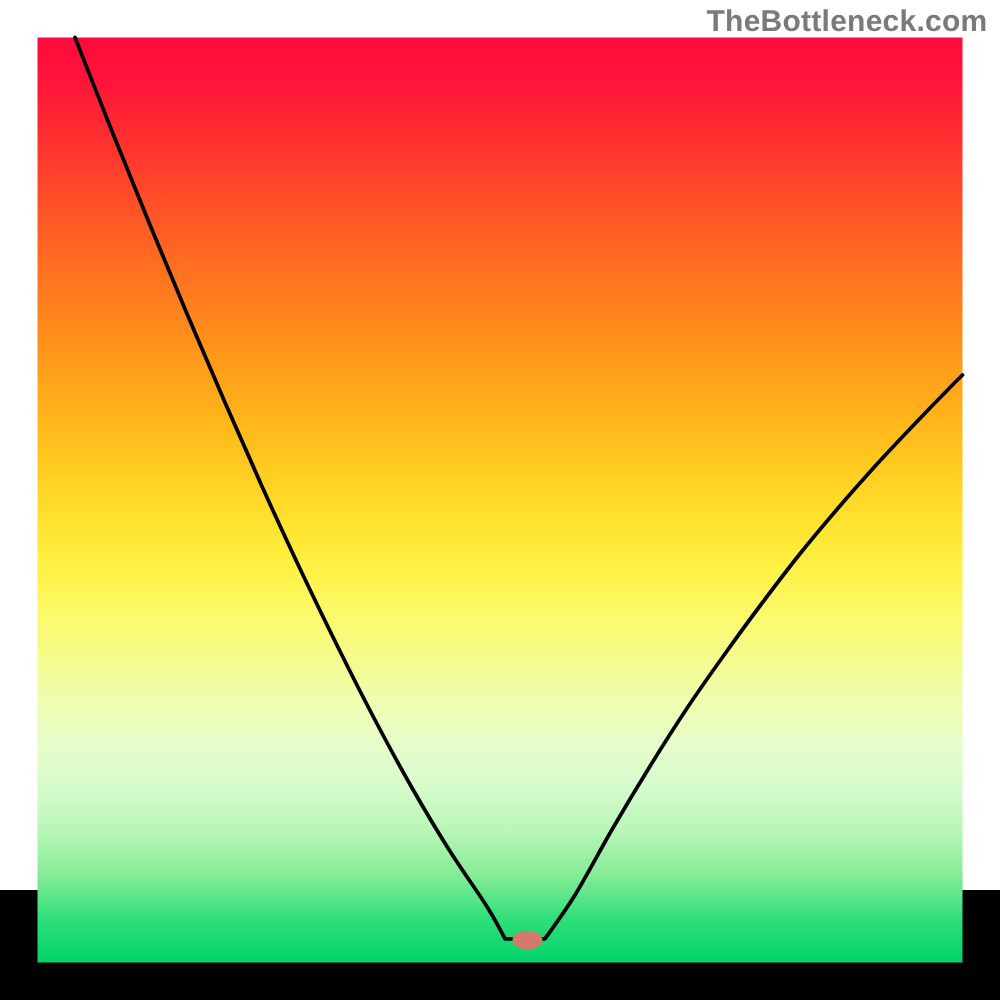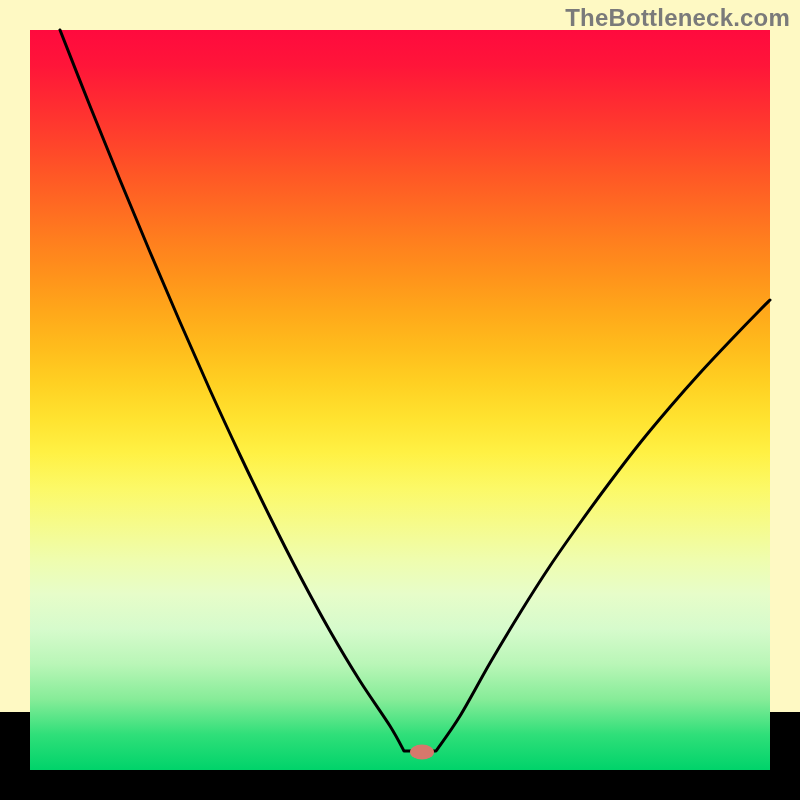--- a/index.html
+++ b/index.html
@@ -7,21 +7,21 @@
     padding: 0;
     width: 800px;
     height: 800px;
     overflow: hidden;
     background: #000;
   }
   .frame {
     position: relative;
     width: 800px;
     height: 712px;
-    background: #fef9c3;
+    background: #ffffff;
   }
   .watermark {
     position: absolute;
     top: 4px;
     right: 10px;
     font-family: Arial, Helvetica, sans-serif;
     font-size: 24px;
     font-weight: bold;
     color: #7a7a7a;
     letter-spacing: 0.2px;

